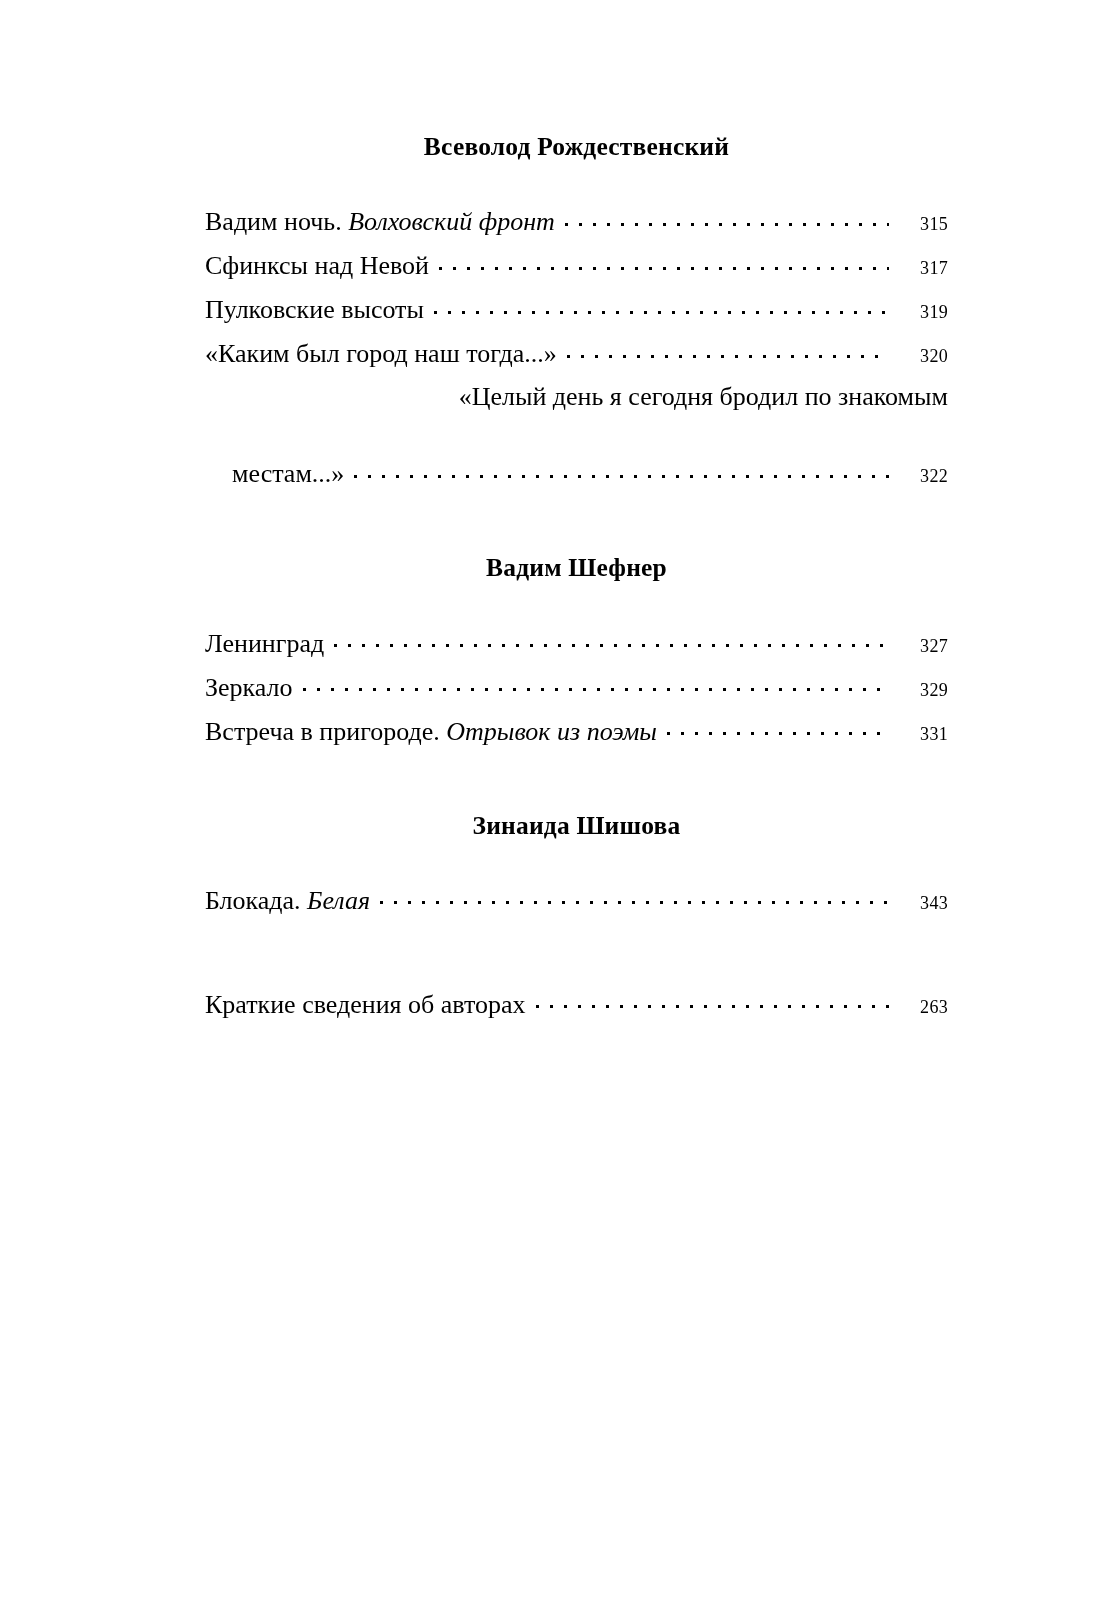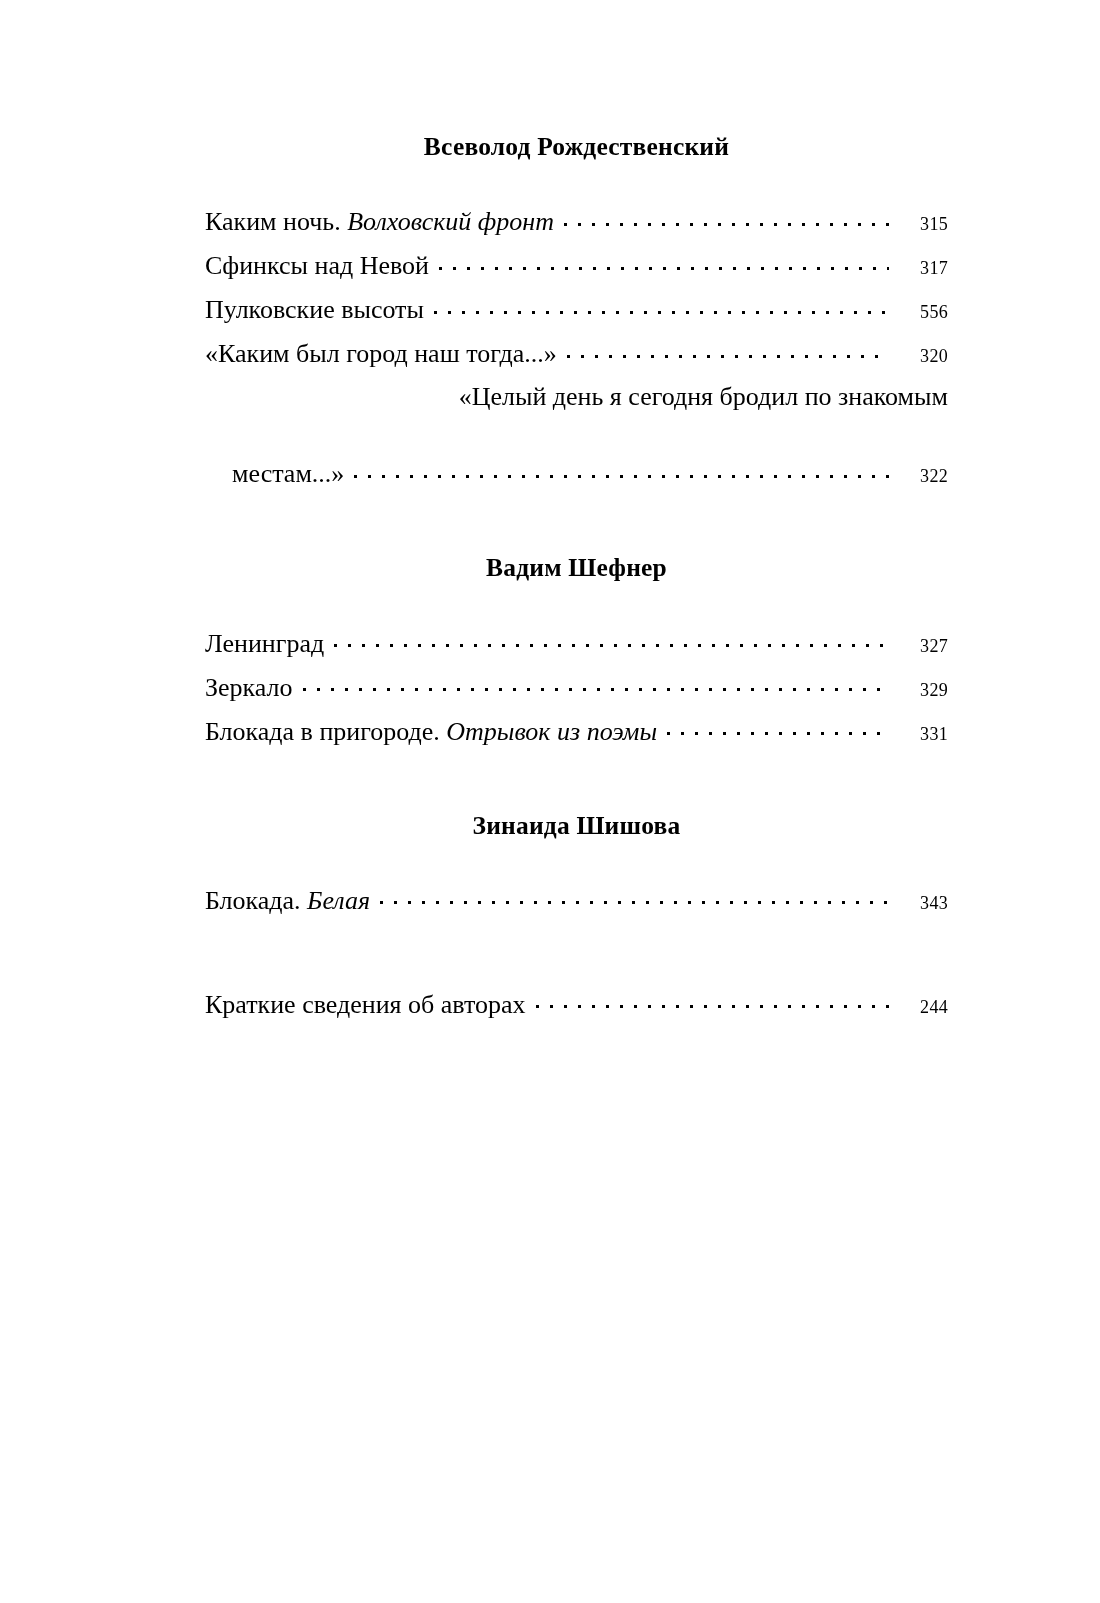--- a/index.html
+++ b/index.html
@@ -124,37 +124,37 @@
 </head>
 <body>
 
 <div class="page">
   <div class="toc" id="toc">
       <div class="section">
         <div class="section-heading">Всеволод Рождественский</div>
         <ul class="entries">
           <li class="entry">
             <div class="entry-line">
-              <span class="entry-title"><span>Каким ночь. </span><span class="subtitle">Волховский фронт</span></span>
+              <span class="entry-title"><span>Вадим ночь. </span><span class="subtitle">Волховский фронт</span></span>
               <span class="leader"></span>
               <span class="entry-page">315</span>
             </div>
           </li>
           <li class="entry">
             <div class="entry-line">
               <span class="entry-title"><span>Сфинксы над Невой</span></span>
               <span class="leader"></span>
               <span class="entry-page">317</span>
             </div>
           </li>
           <li class="entry">
             <div class="entry-line">
               <span class="entry-title"><span>Пулковские высоты</span></span>
               <span class="leader"></span>
-              <span class="entry-page">556</span>
+              <span class="entry-page">319</span>
             </div>
           </li>
           <li class="entry">
             <div class="entry-line">
               <span class="entry-title"><span>«Каким был город наш тогда...»</span></span>
               <span class="leader"></span>
               <span class="entry-page">320</span>
             </div>
           </li>
           <li class="entry">
@@ -181,40 +181,40 @@
           </li>
           <li class="entry">
             <div class="entry-line">
               <span class="entry-title"><span>Зеркало</span></span>
               <span class="leader"></span>
               <span class="entry-page">329</span>
             </div>
           </li>
           <li class="entry">
             <div class="entry-line">
-              <span class="entry-title"><span>Блокада в пригороде. </span><span class="subtitle">Отрывок из поэмы</span></span>
+              <span class="entry-title"><span>Встреча в пригороде. </span><span class="subtitle">Отрывок из поэмы</span></span>
               <span class="leader"></span>
               <span class="entry-page">331</span>
             </div>
           </li>
         </ul>
       </div>
       <div class="section">
         <div class="section-heading">Зинаида Шишова</div>
         <ul class="entries">
           <li class="entry">
             <div class="entry-line">
               <span class="entry-title"><span>Блокада. </span><span class="subtitle">Белая</span></span>
               <span class="leader"></span>
               <span class="entry-page">343</span>
             </div>
           </li>
           <li class="entry gap-before">
             <div class="entry-line">
               <span class="entry-title"><span>Краткие сведения об авторах</span></span>
               <span class="leader"></span>
-              <span class="entry-page">244</span>
+              <span class="entry-page">263</span>
             </div>
           </li>
         </ul>
       </div>
     </div>
 </div>
 
 </body></html>

